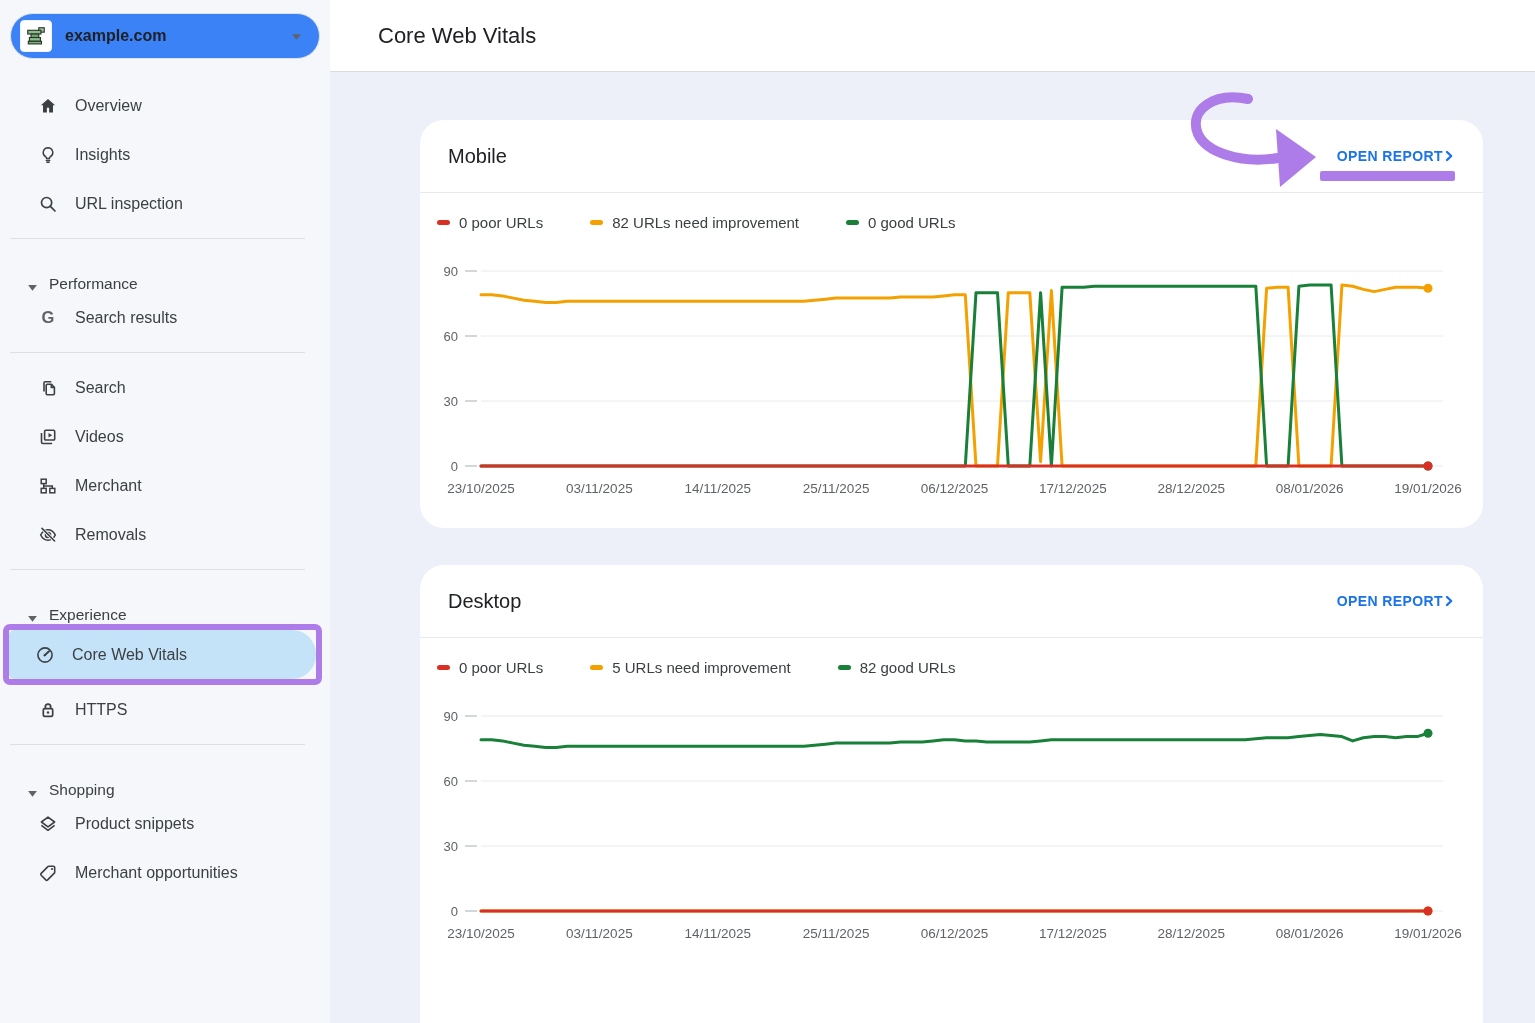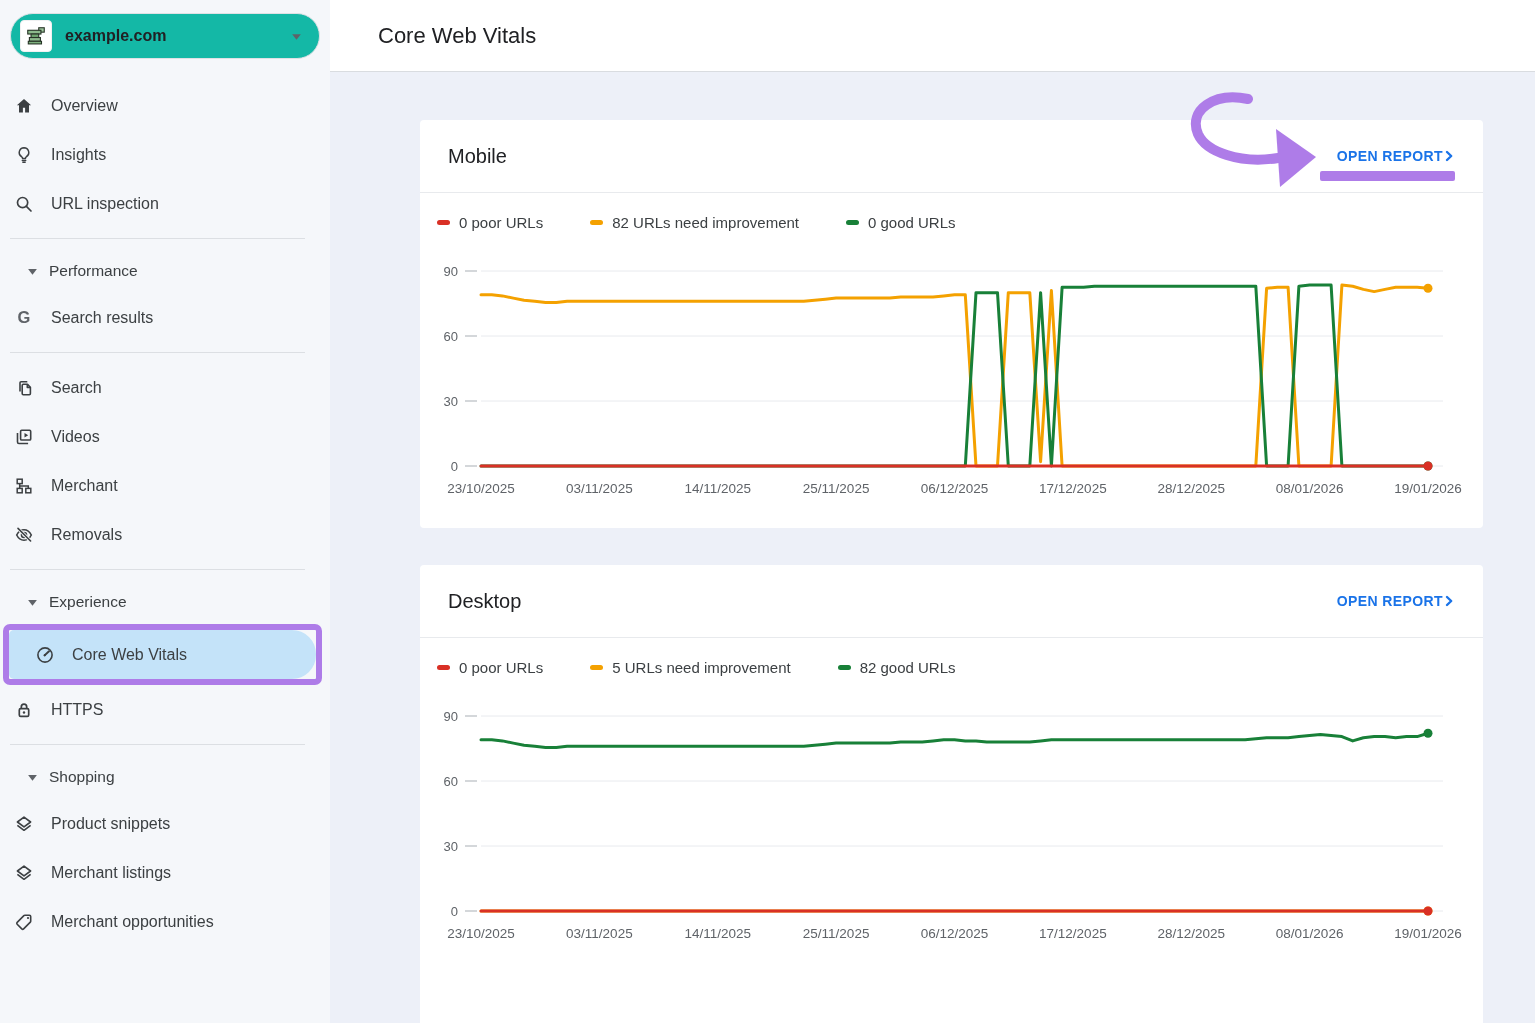--- a/index.html
+++ b/index.html
@@ -2,44 +2,44 @@
 <html><head>
 <meta charset="utf-8">
 <style>
   html,body{margin:0;padding:0}
   body{
     width:1535px;height:1023px;position:relative;overflow:hidden;
     background:#edf0f8;font-family:"Liberation Sans",sans-serif;color:#202124;
   }
   
   #sidebar{position:absolute;left:0;top:0;width:330px;height:1023px;background:#f5f7fa;z-index:2}
-  .prop-pill{margin:13px 10px 0 10px;height:44px;background:#14b8a6;border:1px solid #dfe1e5;
+  .prop-pill{margin:13px 10px 0 10px;height:44px;background:#3b82f6;border:1px solid #dfe1e5;
     border-radius:24px;display:flex;align-items:center;padding:0 16px 0 9px;cursor:pointer}
   .prop-tile{width:30px;height:30px;background:#fff;border:1px solid #f0f1f2;border-radius:4px;
     display:flex;align-items:center;justify-content:center;margin-right:13px}
   .prop-name{font-size:16px;font-weight:700;color:#202124}
   .prop-caret{margin-left:auto;display:flex}
   #sidebar-nav{margin-top:22px}
-  .nav-item{display:flex;align-items:center;height:49px;padding-left:14px;cursor:pointer;
+  .nav-item{display:flex;align-items:center;height:49px;padding-left:38px;cursor:pointer;
     font-size:16px;color:#3c4043}
   .nicon{width:20px;height:20px;display:flex;align-items:center;justify-content:center;flex:none}
   .nlabel{margin-left:17px;white-space:nowrap}
-  .section-h{display:flex;align-items:center;height:44px;padding-left:27px;cursor:pointer;
+  .section-h{display:flex;align-items:flex-end;height:44px;padding-left:27px;cursor:pointer;
     font-size:15.5px;color:#3c4043}
   .section-h .caret{display:flex;margin-right:11px}
   .divider{height:1px;background:#dcdfe3;margin:10px 25px 10px 10px}
   .ann-wrap{border:6px solid #ae7ce8;border-radius:7px;margin:0 8px 0 3px}
   .nav-item.active{background:#c4e3f9;border-radius:5px 24px 24px 5px;padding-left:26px}
   
   #topbar{position:absolute;left:330px;top:0;right:0;height:71px;background:#fff;
     border-bottom:1px solid #d9dce0;display:flex;align-items:center;z-index:1}
   #page-title{margin:0 0 0 48px;font-size:22px;font-weight:400;color:#202124}
   
   #content{position:absolute;left:330px;top:72px;right:0;bottom:0;background:#edf0f8}
-  .card{position:absolute;left:90px;width:1063px;background:#fff;border-radius:4px}
+  .card{position:absolute;left:90px;width:1063px;background:#fff;border-radius:24px}
   #card-mobile{top:48px;height:408px}
   #card-desktop{top:493px;height:538px}
   .card-head{height:72px;display:flex;align-items:center;padding:0 28px;
     border-bottom:1px solid #e8eaed}
   .card-title{font-size:20px;font-weight:400;color:#202124;flex:1;margin:0}
   .open-report{display:flex;align-items:center;color:#1a73e8;font-size:14px;
     font-weight:700;letter-spacing:.4px;cursor:pointer;text-decoration:none}
   .legend{display:flex;align-items:center;padding:21px 0 0 17px}
   .litem{display:flex;align-items:center;margin-right:47px;font-size:15px;color:#3c4043}
   .ldash{width:13px;height:5px;border-radius:2.5px;margin-right:9px;flex:none}
@@ -202,29 +202,20 @@
         <span>Shopping</span>
       </div>
       <div class="nav-item">
         <span class="nicon">
           <svg viewBox="0 0 20 20" width="20" height="20" fill="none" stroke="#3c4043" stroke-width="1.6" stroke-linejoin="round">
             <path d="M10 3.1 16.6 8 10 12.9 3.4 8z"></path>
             <path d="M16.6 11.4 10 16.3l-6.6-4.9"></path>
           </svg>
         </span>
         <span class="nlabel">Product snippets</span>
-      </div>
-      <div class="nav-item">
-        <span class="nicon">
-          <svg viewBox="0 0 20 20" width="20" height="20" fill="none" stroke="#3c4043" stroke-width="1.6" stroke-linejoin="round">
-            <path d="M10 3.1 16.6 8 10 12.9 3.4 8z"></path>
-            <path d="M16.6 11.4 10 16.3l-6.6-4.9"></path>
-          </svg>
-        </span>
-        <span class="nlabel">Merchant listings</span>
       </div>
       <div class="nav-item">
         <span class="nicon">
           <svg viewBox="0 0 20 20" width="20" height="20" fill="none" stroke="#3c4043" stroke-width="1.6" stroke-linejoin="round">
             <path d="M10.8 3.3h4.6c.72 0 1.3.58 1.3 1.3v4.6c0 .35-.14.68-.38.93l-6.7 6.7c-.5.5-1.33.5-1.84 0l-4.6-4.6a1.3 1.3 0 0 1 0-1.84l6.7-6.7c.25-.24.58-.38.92-.38z"></path>
             <circle cx="14" cy="6" r="1.1" fill="#3c4043" stroke="none"></circle>
           </svg>
         </span>
         <span class="nlabel">Merchant opportunities</span>
       </div>

